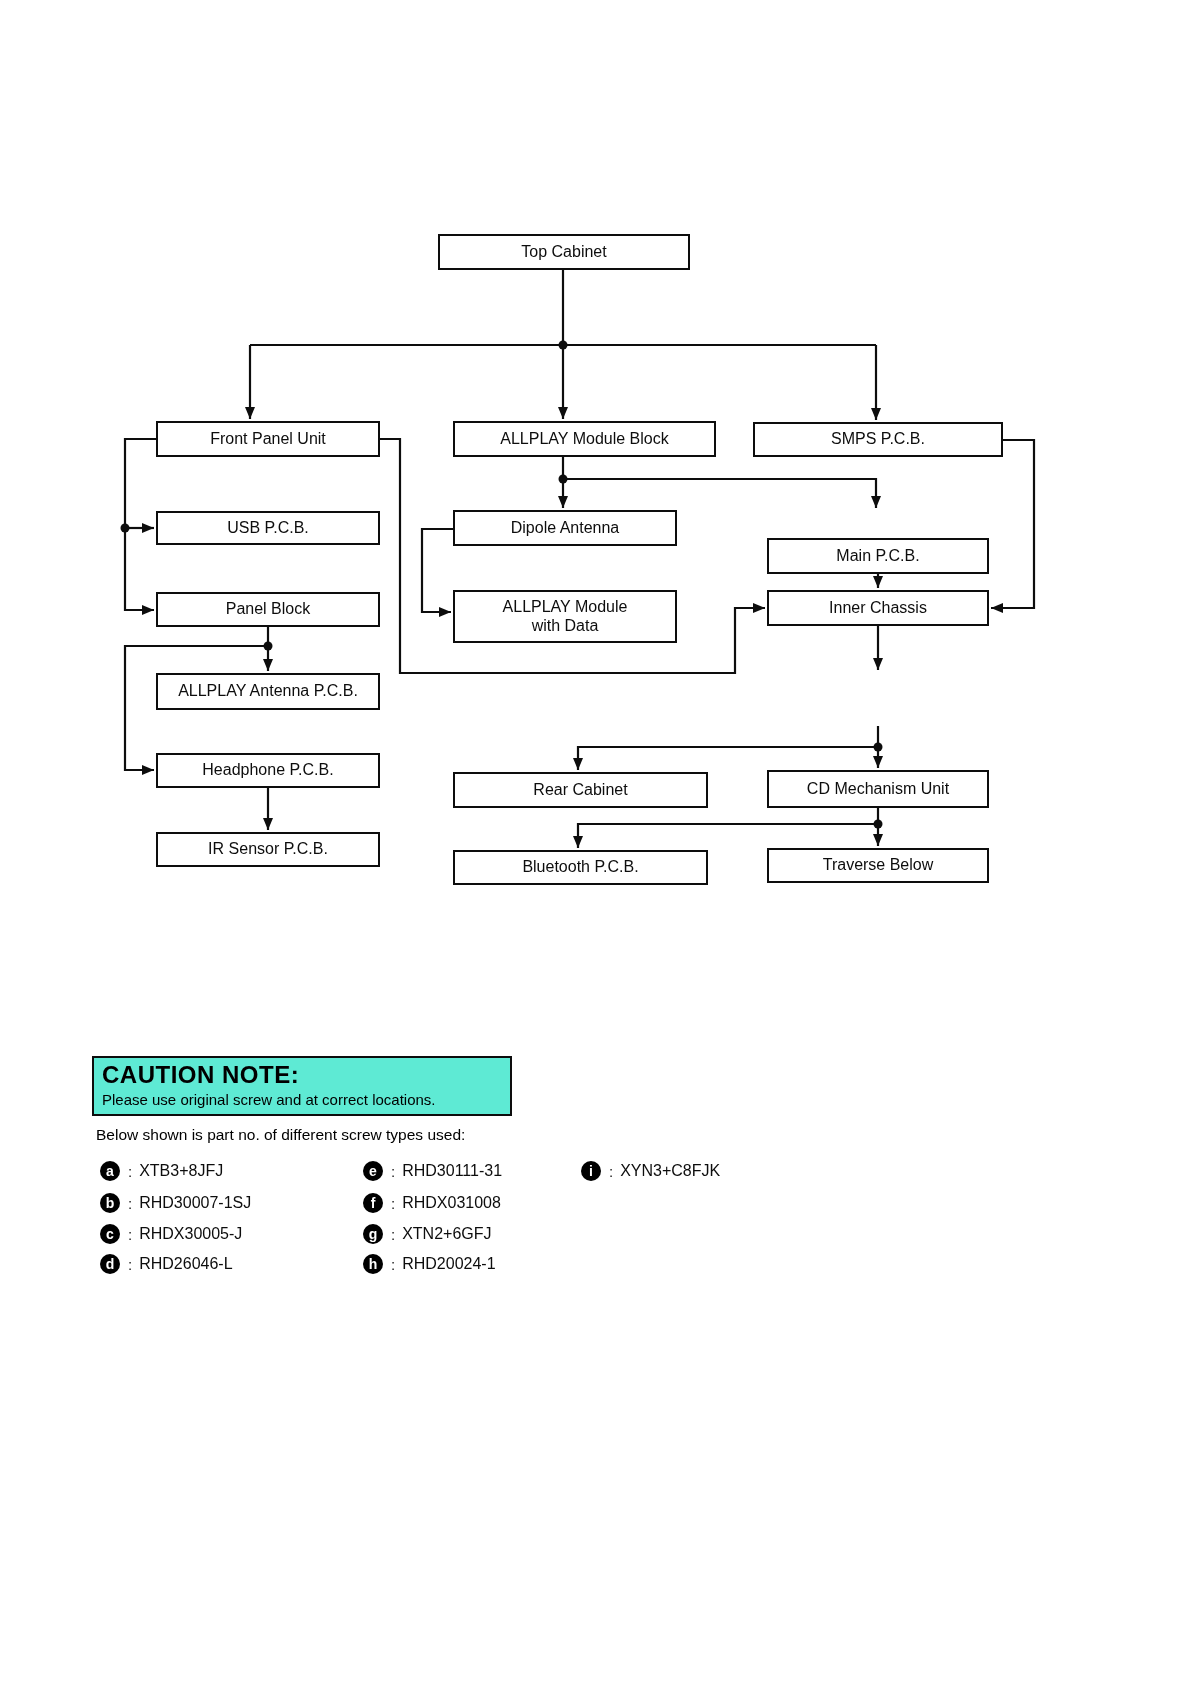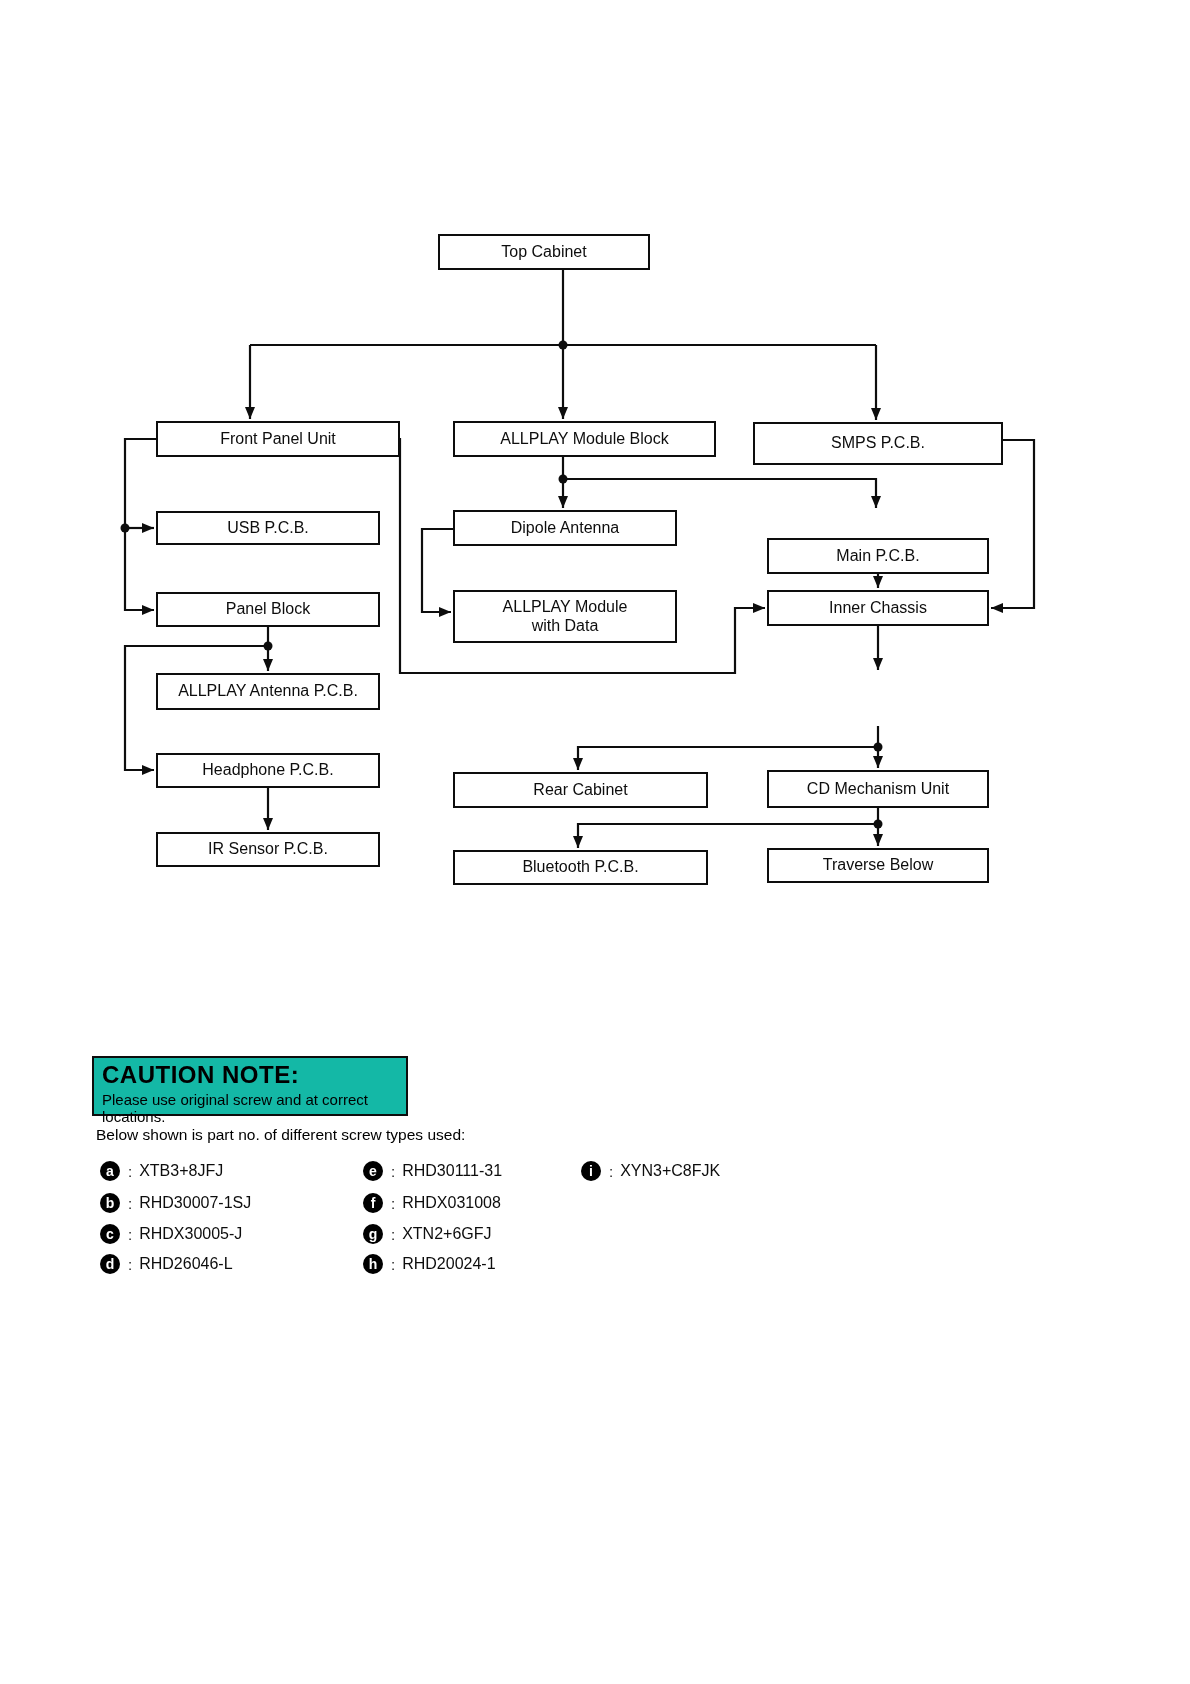--- a/index.html
+++ b/index.html
@@ -23,24 +23,24 @@
     justify-content: center;
     text-align: center;
     font-size: 16px;
     line-height: 1.18;
     color: #0d0d0d;
   }
   .node span { display: block; }
   .caution-box {
     position: absolute;
     left: 92px; top: 1056px;
-    width: 316px; height: 60px;
+    width: 420px; height: 60px;
     box-sizing: border-box;
     border: 2.5px solid #0d0d0d;
-    background: #14b8a6;
+    background: #5eead4;
     padding: 3px 8px 0 8px;
   }
   .caution-title { font-size: 24px; font-weight: bold; letter-spacing: 0.5px; }
   .caution-msg { font-size: 15px; margin-top: 2px; }
   .below-note {
     position: absolute;
     left: 96px; top: 1126px;
     font-size: 15.5px;
   }
   .screw {
@@ -117,31 +117,31 @@
     <g fill="#0d0d0d" stroke="none">
       <circle cx="563" cy="345" r="4.5"></circle>
       <circle cx="563" cy="479" r="4.5"></circle>
       <circle cx="125" cy="528" r="4.5"></circle>
       <circle cx="268" cy="646" r="4.5"></circle>
       <circle cx="878" cy="747" r="4.5"></circle>
       <circle cx="878" cy="824" r="4.5"></circle>
     </g>
   </svg>
 
-  <div class="node" style="left:438px;top:234px;width:212px;height:36px">
+  <div class="node" style="left:438px;top:234px;width:252px;height:36px">
     <span>Top Cabinet</span>
   </div>
 
-  <div class="node" style="left:156px;top:421px;width:244px;height:36px">
+  <div class="node" style="left:156px;top:421px;width:224px;height:36px">
     <span>Front Panel Unit</span>
   </div>
   <div class="node" style="left:453px;top:421px;width:263px;height:36px">
     <span>ALLPLAY Module Block</span>
   </div>
-  <div class="node" style="left:753px;top:422px;width:250px;height:43px">
+  <div class="node" style="left:753px;top:422px;width:250px;height:35px">
     <span>SMPS P.C.B.</span>
   </div>
 
   <div class="node" style="left:156px;top:511px;width:224px;height:34px">
     <span>USB P.C.B.</span>
   </div>
   <div class="node" style="left:453px;top:510px;width:224px;height:36px">
     <span>Dipole Antenna</span>
   </div>
   <div class="node" style="left:767px;top:538px;width:222px;height:36px">

